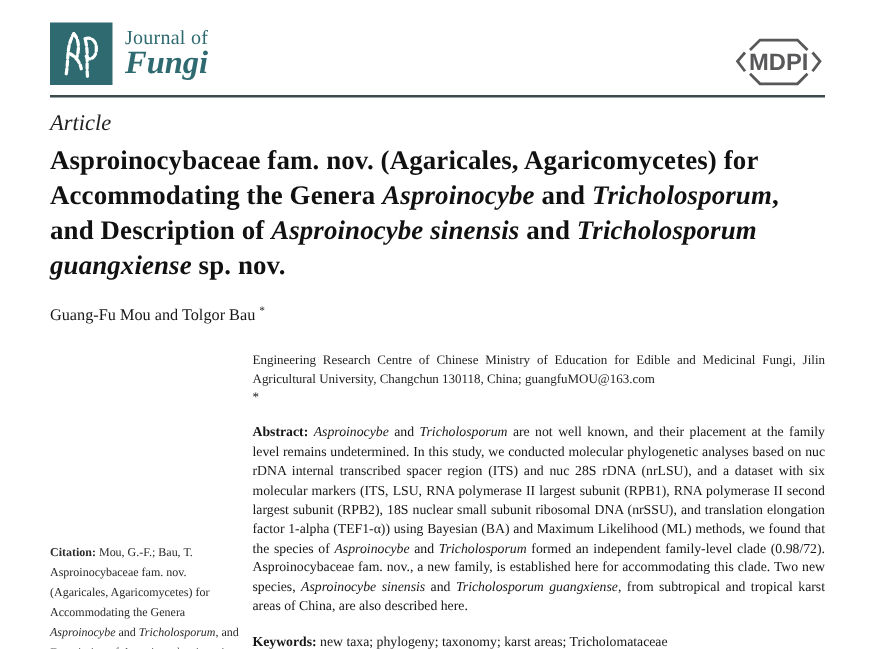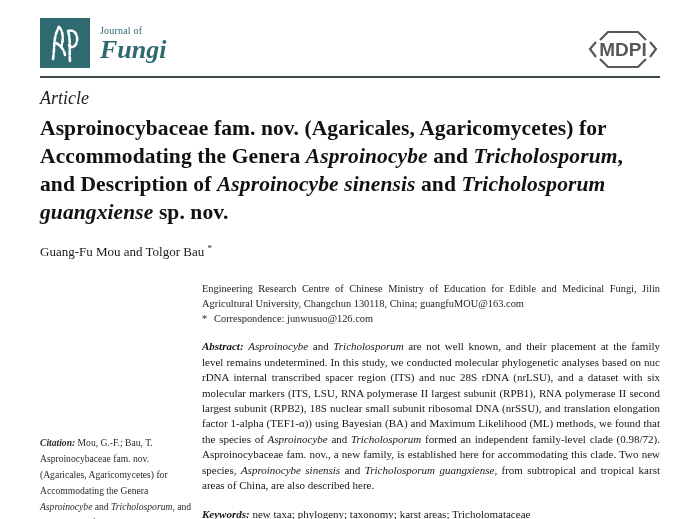--- a/index.html
+++ b/index.html
@@ -10,21 +10,21 @@
   }
   .page{padding:18px 37px 0 40px;}
 
   
   .header-row{display:flex;align-items:flex-start;height:54px;}
   .logo-square{
     width:50px;height:50px;background:#2e6a70;flex:0 0 auto;
     display:flex;align-items:center;justify-content:center;
   }
   .journal-titles{margin-left:10px;padding-top:6px;color:#2e6a70;}
-  .journal-prefix{font-size:10px;line-height:13px;letter-spacing:.2px;}
+  .journal-prefix{font-size:16px;line-height:13px;letter-spacing:.2px;}
   .journal-name{font-size:26px;line-height:26px;font-weight:bold;font-style:italic;margin-top:0px;}
   .header-spacer{flex:1;}
   .mdpi-logo{flex:0 0 auto;padding-top:10px;}
   .header-rule{border:0;border-top:2px solid #3c4a4c;margin:4px 0 0 0;}
 
   
   .article-type{font-style:italic;font-size:18px;margin-top:10px;color:#222;}
   .article-title{
     font-size:21.5px;line-height:28px;font-weight:bold;color:#111;
     margin:5px 0 16px 0;letter-spacing:.1px;
@@ -41,21 +41,21 @@
   .corr-star{width:12px;flex:0 0 auto;}
   .abstract{font-size:11px;line-height:15.4px;text-align:justify;margin-top:13px;color:#161616;}
   .keywords{font-size:11px;line-height:15.4px;margin-top:14px;color:#161616;}
 
   .citation{
     margin-top:154px;font-size:9.6px;line-height:16px;color:#2a2a2a;
     text-align:left;
   }
 
   .seg-i{font-style:italic;}
-  .seg-b{font-weight:bold;font-style:italic;}
+  .seg-b{font-weight:bold;}
   .seg-sup{vertical-align:super;font-size:.7em;}
 </style>
 </head>
 <body>
 
 <div class="page">
 
   <div class="header-row">
     <div class="logo-square">
       <span>
@@ -99,21 +99,20 @@
   <div class="body-grid">
 
     <aside class="side-col">
       <div class="citation"><span class="seg-b">Citation: </span><span>Mou, G.-F.; Bau, T. Asproinocybaceae fam. nov. (Agaricales, Agaricomycetes) for Accommodating the Genera </span><span class="seg-i">Asproinocybe</span><span> and </span><span class="seg-i">Tricholosporum</span><span>, and Description of </span><span class="seg-i">Asproinocybe sinensis</span></div>
     </aside>
 
     <main class="main-col">
       <div class="affiliation">Engineering Research Centre of Chinese Ministry of Education for Edible and Medicinal Fungi, Jilin Agricultural University, Changchun 130118, China; guangfuMOU@163.com</div>
       <div class="correspondence">
         <span class="corr-star">*</span>
-        <span>Correspondence: junwusuo@126.com</span>
       </div>
       <div class="abstract"><span class="seg-b">Abstract: </span><span class="seg-i">Asproinocybe</span><span> and </span><span class="seg-i">Tricholosporum</span><span> are not well known, and their placement at the family level remains undetermined. In this study, we conducted molecular phylogenetic analyses based on nuc rDNA internal transcribed spacer region (ITS) and nuc 28S rDNA (nrLSU), and a dataset with six molecular markers (ITS, LSU, RNA polymerase II largest subunit (RPB1), RNA polymerase II second largest subunit (RPB2), 18S nuclear small subunit ribosomal DNA (nrSSU), and translation elongation factor 1-alpha (TEF1-α)) using Bayesian (BA) and Maximum Likelihood (ML) methods, we found that the species of </span><span class="seg-i">Asproinocybe</span><span> and </span><span class="seg-i">Tricholosporum</span><span> formed an independent family-level clade (0.98/72). Asproinocybaceae fam. nov., a new family, is established here for accommodating this clade. Two new species, </span><span class="seg-i">Asproinocybe sinensis</span><span> and </span><span class="seg-i">Tricholosporum guangxiense</span><span>, from subtropical and tropical karst areas of China, are also described here.</span></div>
       <div class="keywords"><span class="seg-b">Keywords: </span><span>new taxa; phylogeny; taxonomy; karst areas; Tricholomataceae</span></div>
     </main>
 
   </div>
 
 </div>
 
 </body></html>

